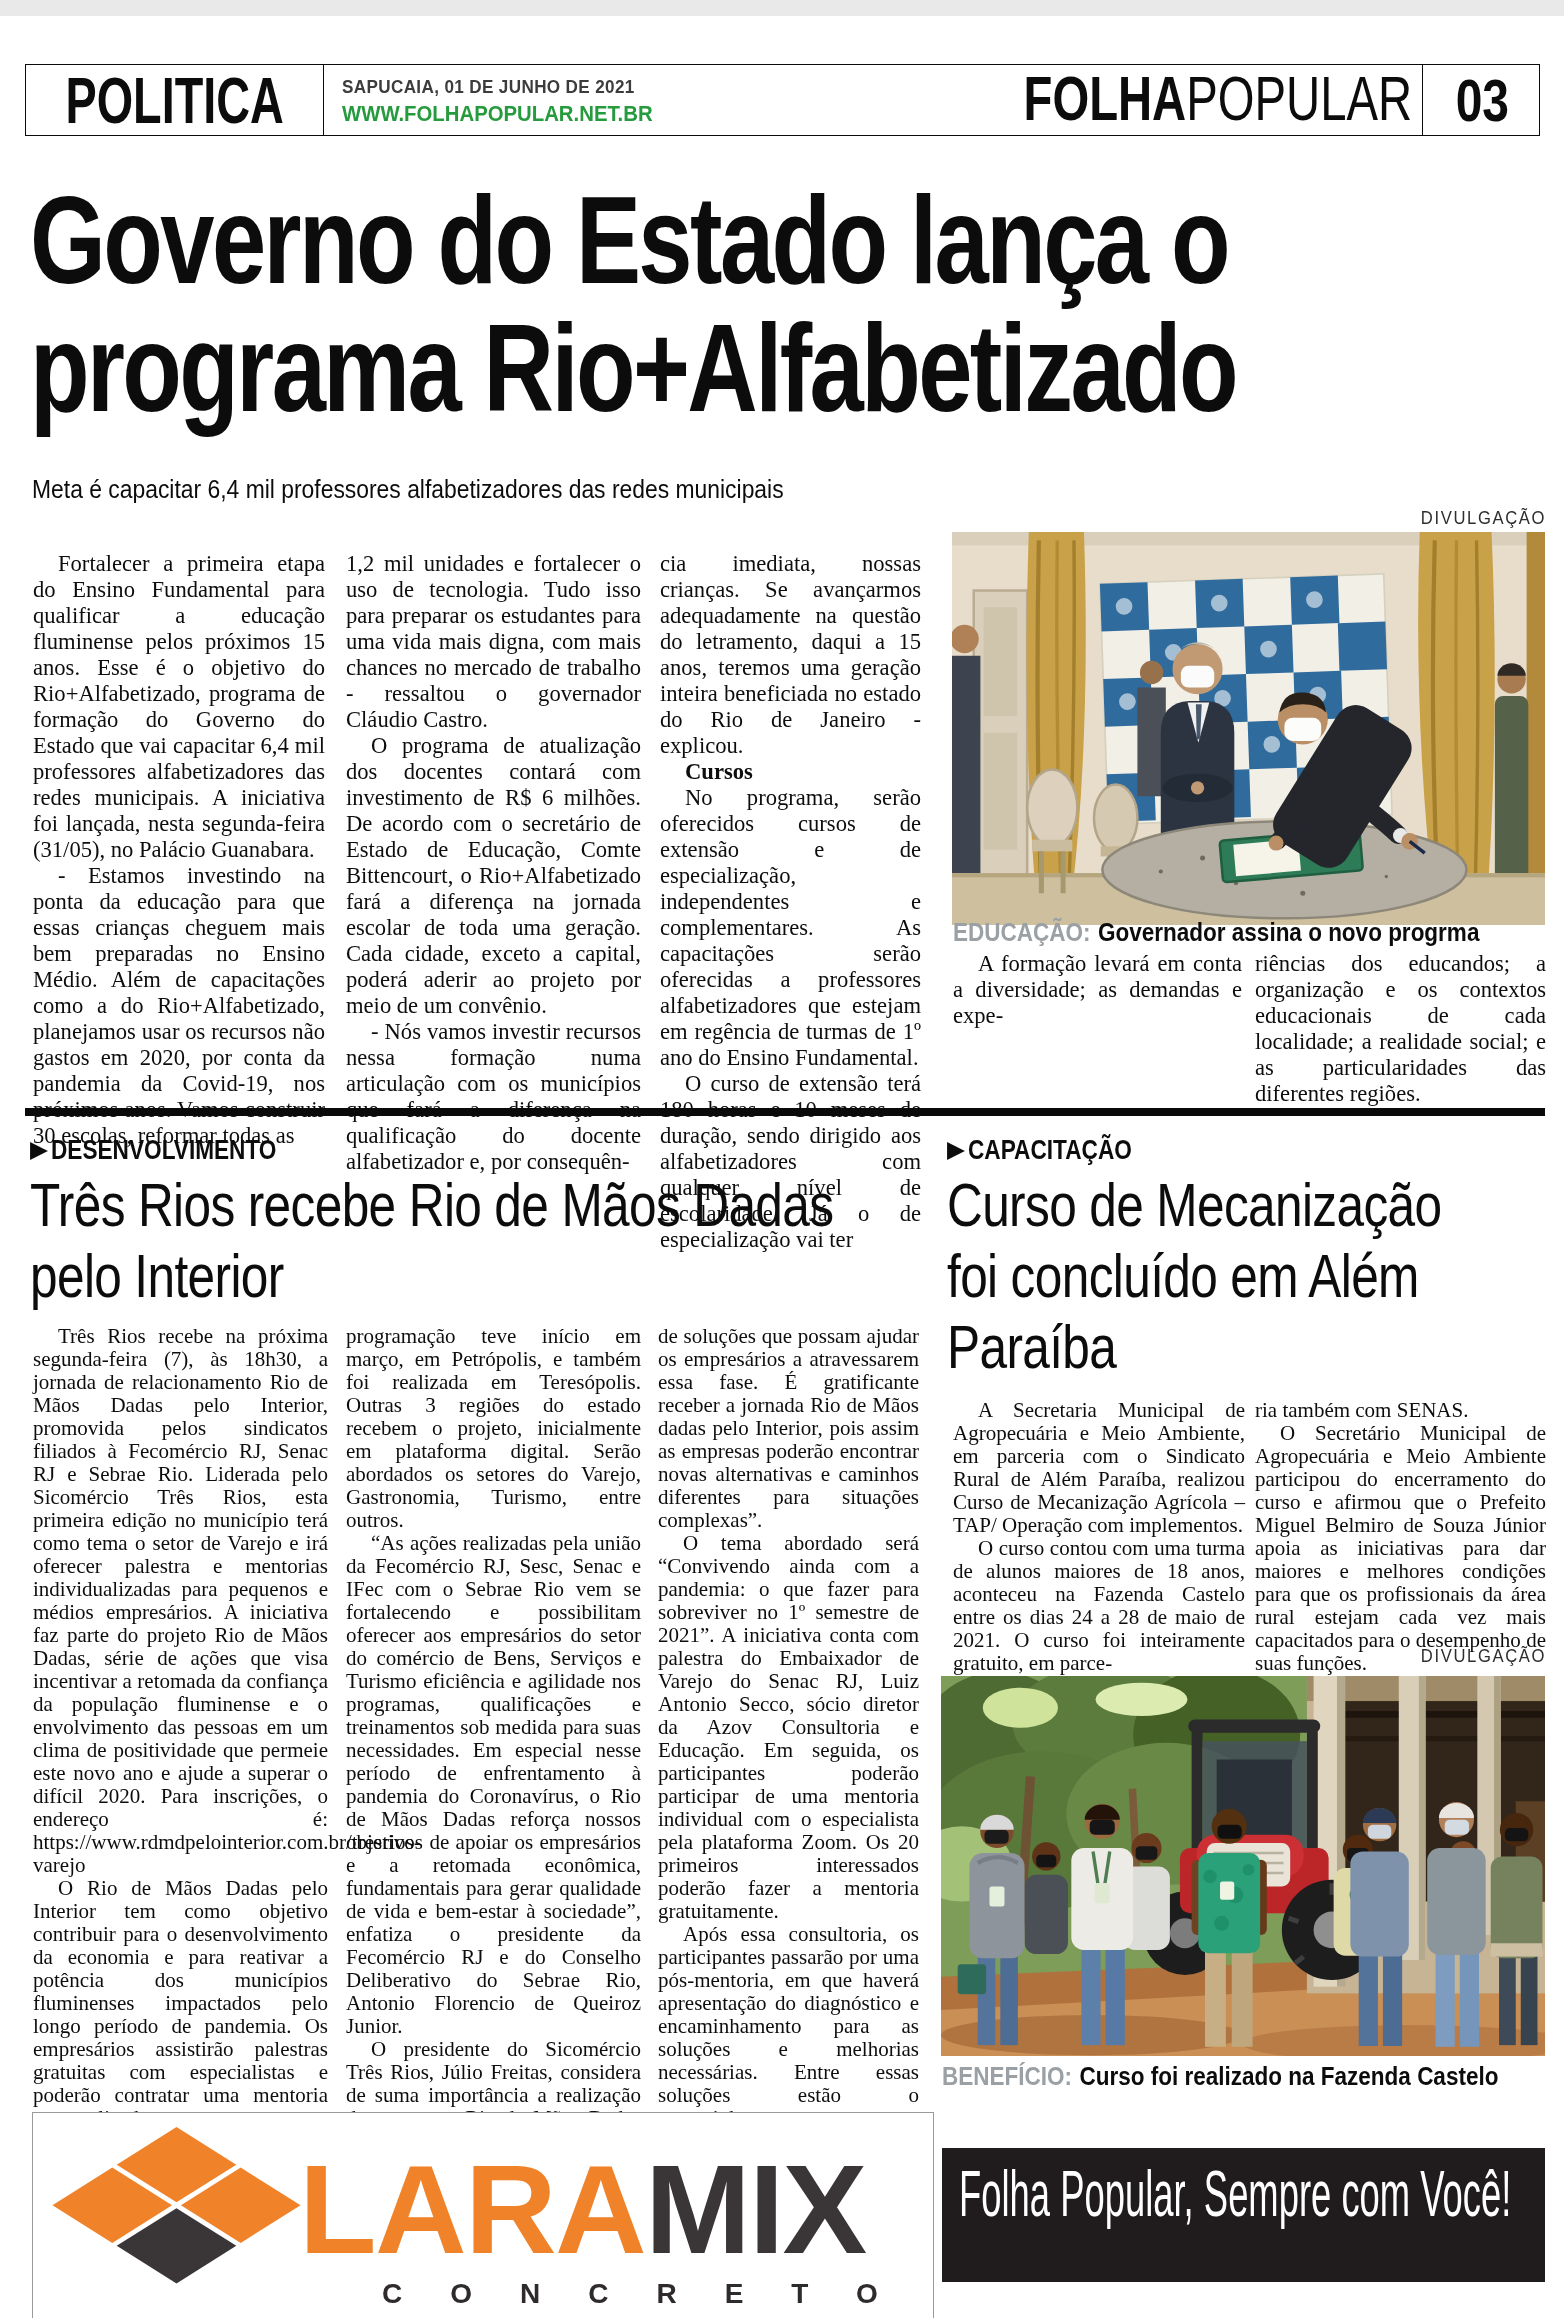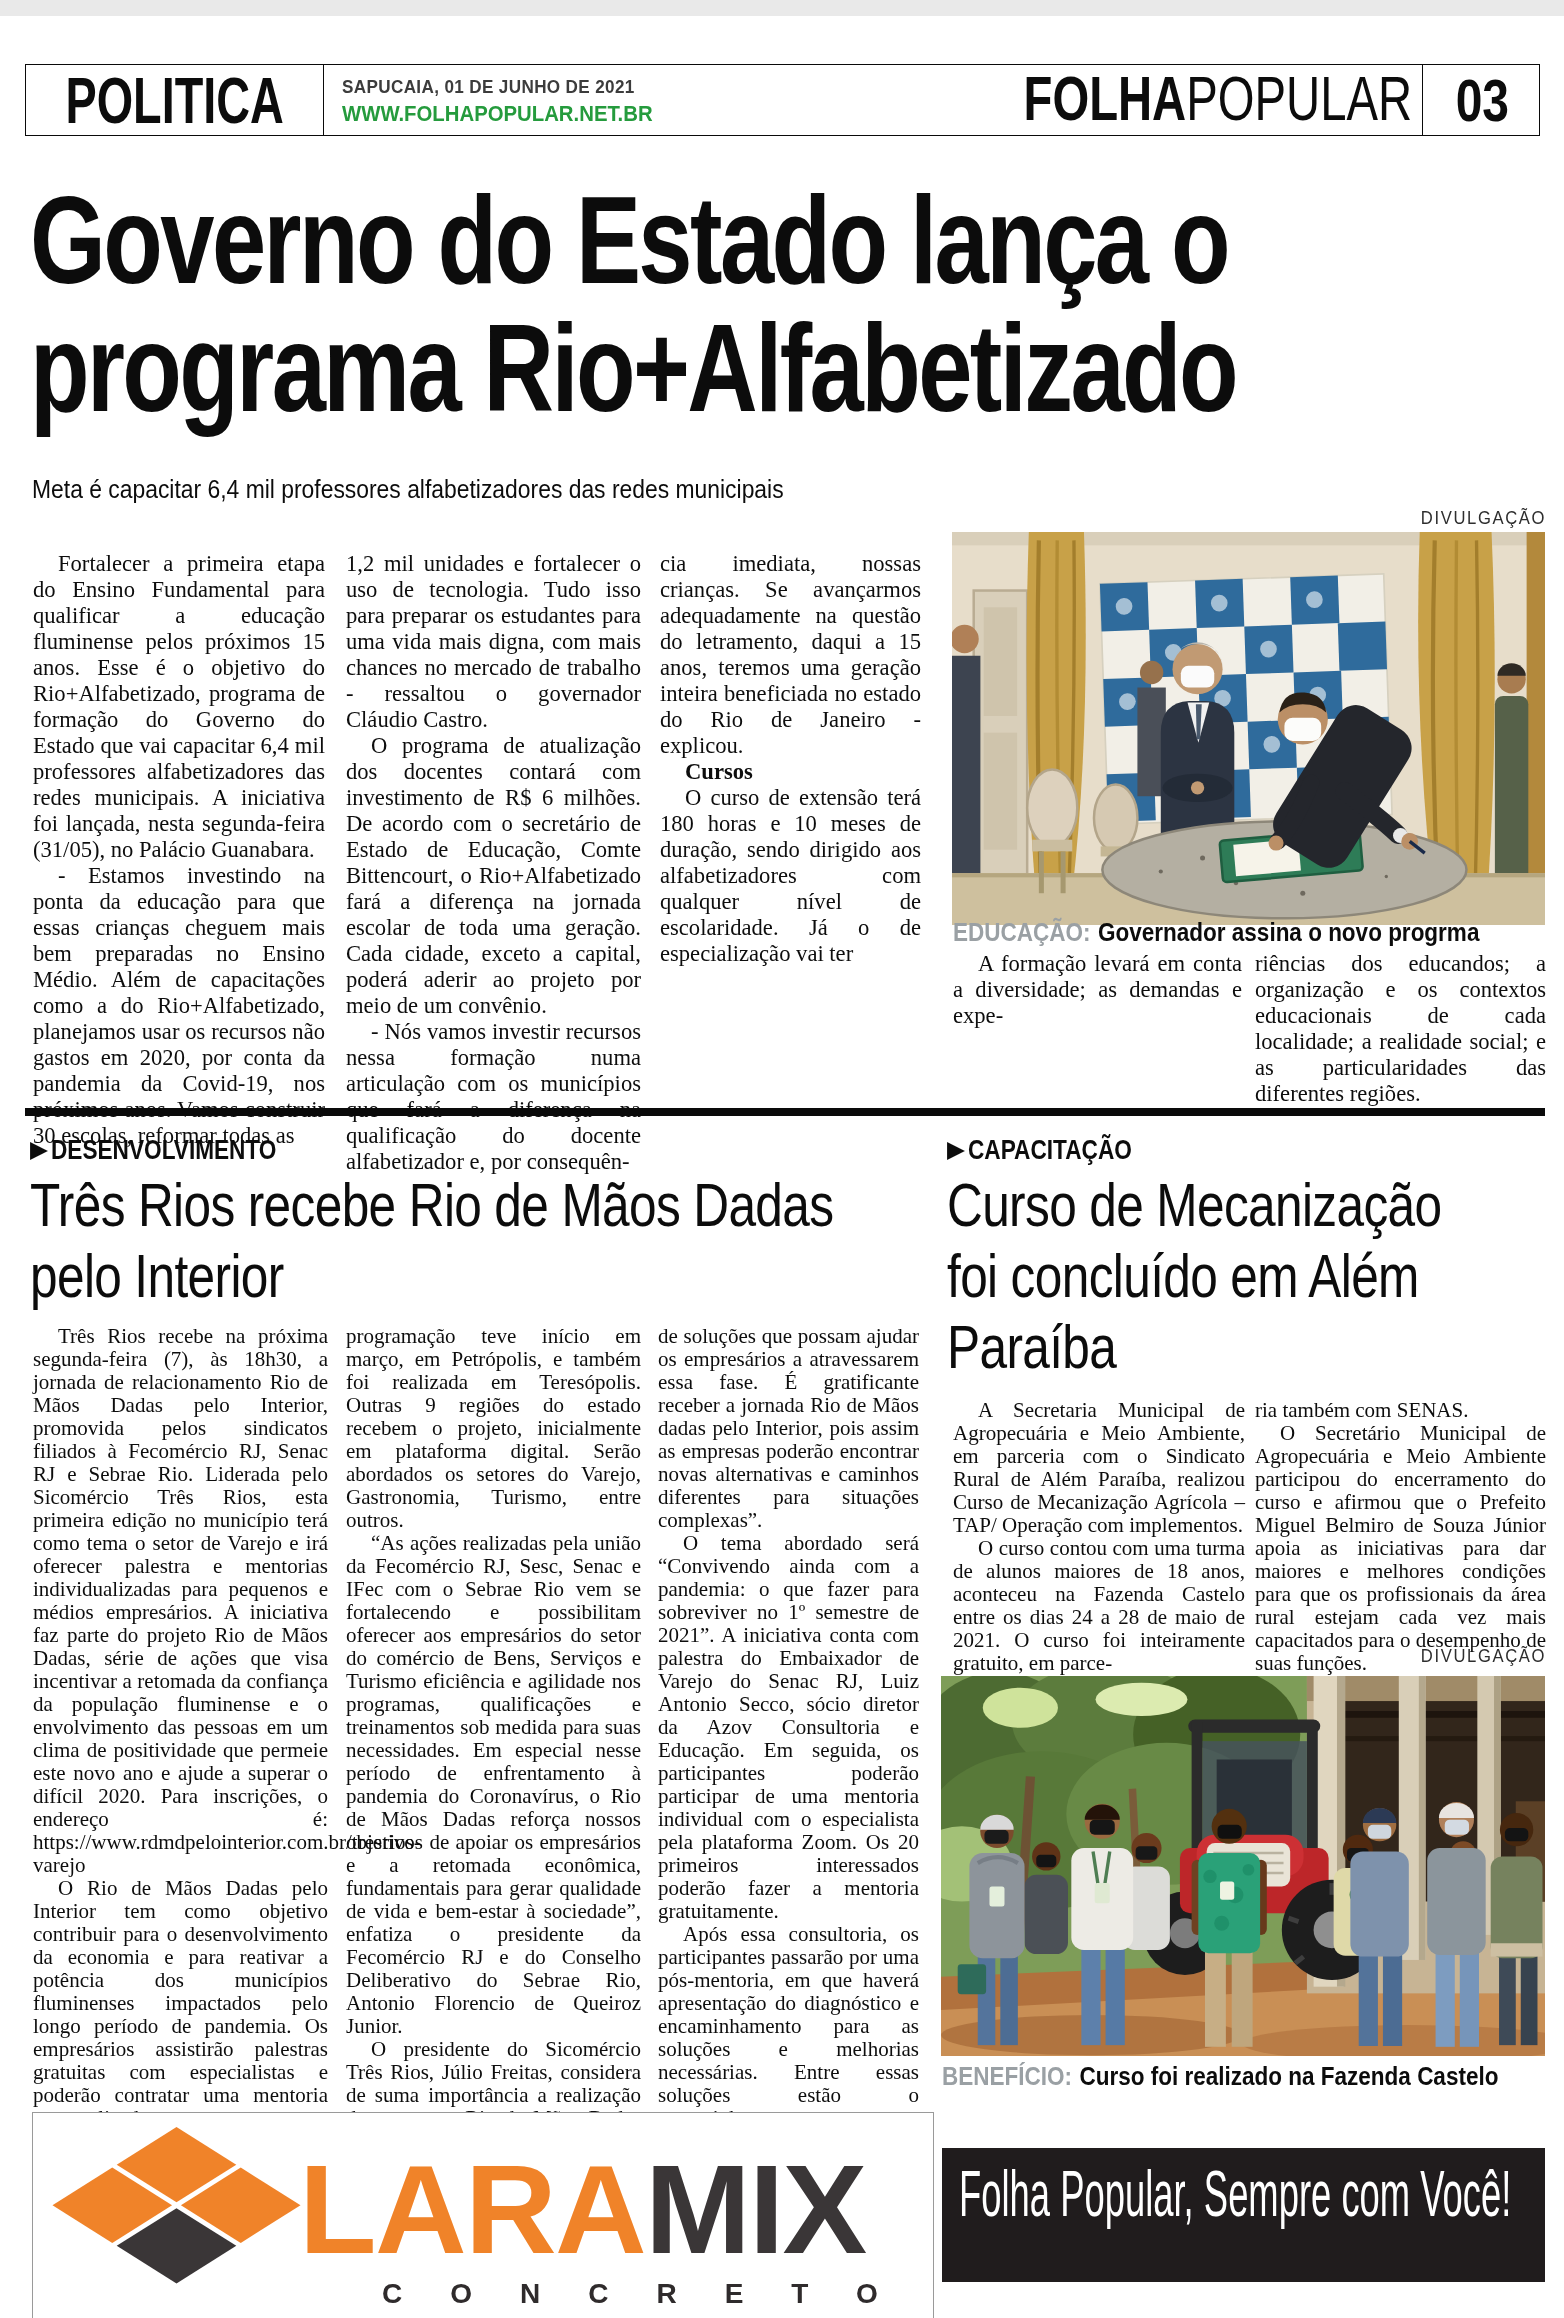--- a/index.html
+++ b/index.html
@@ -228,20 +228,21 @@
     <p>- Estamos investindo na ponta da educação para que essas crianças cheguem mais bem preparadas no Ensino Médio. Além de capacitações como a do Rio+Alfabetizado, planejamos usar os recursos não gastos em 2020, por conta da pandemia da Covid-19, nos próximos anos. Vamos construir 30 escolas, reformar todas as</p>
   </div>
   <div class="bodycol s1" id="s1c2">
     <p class="cont">1,2 mil unidades e fortalecer o uso de tecnologia. Tudo isso para preparar os estudantes para uma vida mais digna, com mais chances no mercado de trabalho - ressaltou o governador Cláudio Castro.</p>
     <p>O programa de atualização dos docentes contará com investimento de R$ 6 milhões. De acordo com o secretário de Estado de Educação, Comte Bittencourt, o Rio+Alfabetizado fará a diferença na jornada escolar de toda uma geração. Cada cidade, exceto a capital, poderá aderir ao projeto por meio de um convênio.</p>
     <p>- Nós vamos investir recursos nessa formação numa articulação com os municípios que fará a diferença na qualificação do docente alfabetizador e, por consequên-</p>
   </div>
   <div class="bodycol s1" id="s1c3">
     <p class="cont">cia imediata, nossas crianças. Se avançarmos adequadamente na questão do letramento, daqui a 15 anos, teremos uma geração inteira beneficiada no estado do Rio de Janeiro - explicou.</p>
     <p class="subhd-serif">Cursos</p>
+    <p>No programa, serão oferecidos cursos de extensão e de especialização, independentes e complementares. As capacitações serão oferecidas a professores alfabetizadores que estejam em regência de turmas de 1º ano do Ensino Fundamental.</p>
     <p>O curso de extensão terá 180 horas e 10 meses de duração, sendo dirigido aos alfabetizadores com qualquer nível de escolaridade. Já o de especialização vai ter</p>
   </div>
   <div class="bodycol s1" id="s1c4">
     <p>A formação levará em conta a diversidade; as demandas e expe-</p>
   </div>
   <div class="bodycol s1" id="s1c5">
     <p class="cont">riências dos educandos; a organização e os contextos educacionais de cada localidade; a realidade social; e as particularidades das diferentes regiões.</p>
   </div>
 
   <div class="abs rule"></div>
@@ -252,21 +253,21 @@
   </div>
   <div class="abs" id="hl-dev">
     <div class="h2line">Três Rios recebe Rio de Mãos Dadas</div>
     <div class="h2line">pelo Interior</div>
   </div>
   <div class="bodycol s2" id="s2c1">
     <p>Três Rios recebe na próxima segunda-feira (7), às 18h30, a jornada de relacionamento Rio de Mãos Dadas pelo Interior, promovida pelos sindicatos filiados à Fecomércio RJ, Senac RJ e Sebrae Rio. Liderada pelo Sicomércio Três Rios, esta primeira edição no município terá como tema o setor de Varejo e irá oferecer palestra e mentorias individualizadas para pequenos e médios empresários. A iniciativa faz parte do projeto Rio de Mãos Dadas, série de ações que visa incentivar a retomada da confiança da população fluminense e o envolvimento das pessoas em um clima de positividade que permeie este novo ano e ajude a superar o difícil 2020. Para inscrições, o endereço é: https://www.rdmdpelointerior.com.br/tresrios-varejo</p>
     <p>O Rio de Mãos Dadas pelo Interior tem como objetivo contribuir para o desenvolvimento da economia e para reativar a potência dos municípios fluminenses impactados pelo longo período de pandemia. Os empresários assistirão palestras gratuitas com especialistas e poderão contratar uma mentoria personalizada para encontrar soluções e identificar oportunidades para alavancar seus negócios. A</p>
   </div>
   <div class="bodycol s2" id="s2c2">
-    <p class="cont">programação teve início em março, em Petrópolis, e também foi realizada em Teresópolis. Outras 9 regiões do estado recebem o projeto, inicialmente em plataforma digital. Serão abordados os setores do Varejo, Gastronomia, Turismo, entre outros.</p>
+    <p class="cont">programação teve início em março, em Petrópolis, e também foi realizada em Teresópolis. Outras 3 regiões do estado recebem o projeto, inicialmente em plataforma digital. Serão abordados os setores do Varejo, Gastronomia, Turismo, entre outros.</p>
     <p>“As ações realizadas pela união da Fecomércio RJ, Sesc, Senac e IFec com o Sebrae Rio vem se fortalecendo e possibilitam oferecer aos empresários do setor do comércio de Bens, Serviços e Turismo eficiência e agilidade nos programas, qualificações e treinamentos sob medida para suas necessidades. Em especial nesse período de enfrentamento à pandemia do Coronavírus, o Rio de Mãos Dadas reforça nossos objetivos de apoiar os empresários e a retomada econômica, fundamentais para gerar qualidade de vida e bem-estar à sociedade”, enfatiza o presidente da Fecomércio RJ e do Conselho Deliberativo do Sebrae Rio, Antonio Florencio de Queiroz Junior.</p>
     <p>O presidente do Sicomércio Três Rios, Júlio Freitas, considera de suma importância a realização do programa Rio de Mãos Dadas pelo Interior neste momento de pandemia. “Estamos sempre em busca</p>
   </div>
   <div class="bodycol s2" id="s2c3">
     <p class="cont">de soluções que possam ajudar os empresários a atravessarem essa fase. É gratificante receber a jornada Rio de Mãos dadas pelo Interior, pois assim as empresas poderão encontrar novas alternativas e caminhos diferentes para situações complexas”.</p>
     <p>O tema abordado será “Convivendo ainda com a pandemia: o que fazer para sobreviver no 1º semestre de 2021”. A iniciativa conta com palestra do Embaixador de Varejo do Senac RJ, Luiz Antonio Secco, sócio diretor da Azov Consultoria e Educação. Em seguida, os participantes poderão participar de uma mentoria individual com o especialista pela plataforma Zoom. Os 20 primeiros interessados poderão fazer a mentoria gratuitamente.</p>
     <p>Após essa consultoria, os participantes passarão por uma pós-mentoria, em que haverá apresentação do diagnóstico e encaminhamento para as soluções e melhorias necessárias. Entre essas soluções estão o encaminhamento para cursos do Senac RJ, a realização de consultorias do Sebrae Rio ou mesmo a contratação do serviço de consultoria da Azov. Assessoria Fecomércio.</p>
   </div>
 
   <div class="abs kicker" id="kicker-cap">

